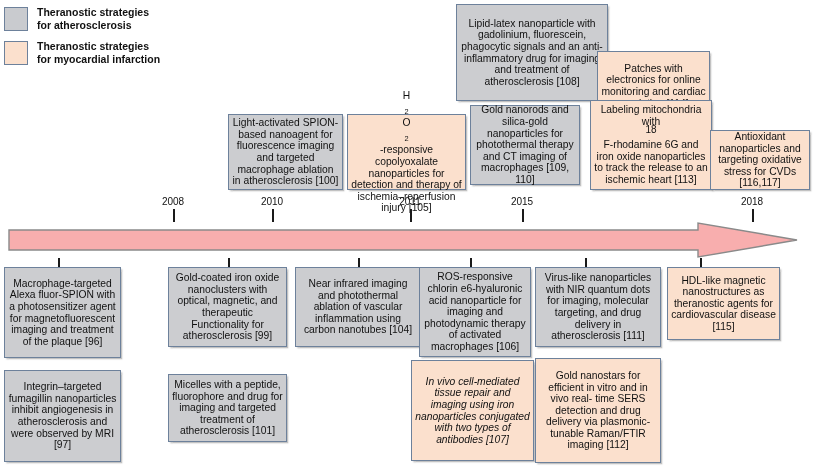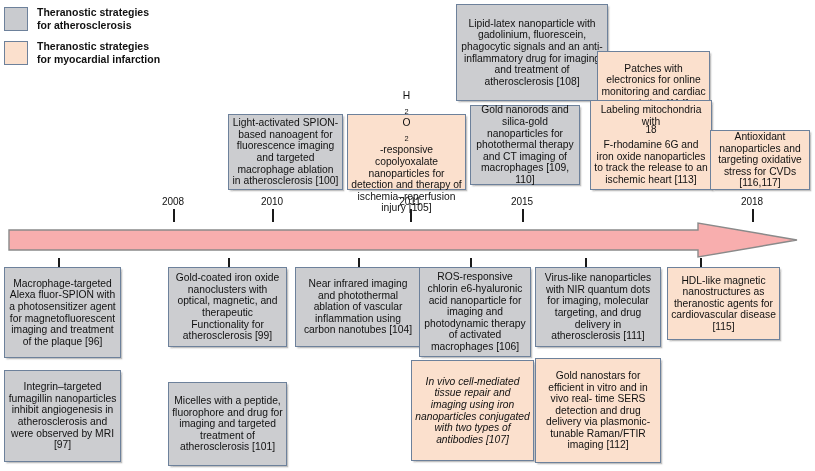--- a/index.html
+++ b/index.html
@@ -148,21 +148,21 @@
   </div>
 
   <div class="nbox gray" style="left:4px;top:370px;width:117px;height:92px;">
     <span>Integrin–targeted fumagillin nanoparticles inhibit angiogenesis in atherosclerosis and were observed by MRI [97]</span>
   </div>
 
   <div class="nbox gray" style="left:168px;top:267px;width:119px;height:80px;">
     <span>Gold-coated iron oxide nanoclusters with optical, magnetic, and therapeutic Functionality for atherosclerosis [99]</span>
   </div>
 
-  <div class="nbox gray" style="left:168px;top:382px;width:119px;height:84px;">
+  <div class="nbox gray" style="left:168px;top:374px;width:119px;height:68px;">
     <span>Micelles with a peptide, fluorophore and drug for imaging and targeted treatment of atherosclerosis [101]</span>
   </div>
 
   <div class="nbox gray" style="left:295px;top:267px;width:126px;height:80px;">
     <span>Near infrared imaging and photothermal ablation of vascular inflammation using carbon nanotubes [104]</span>
   </div>
 
   <div class="nbox gray" style="left:411px;top:267px;width:112px;height:90px;margin-left:8px;">
     <span>ROS-responsive chlorin e6-hyaluronic acid nanoparticle for imaging and photodynamic therapy of activated macrophages [106]</span>
   </div>

